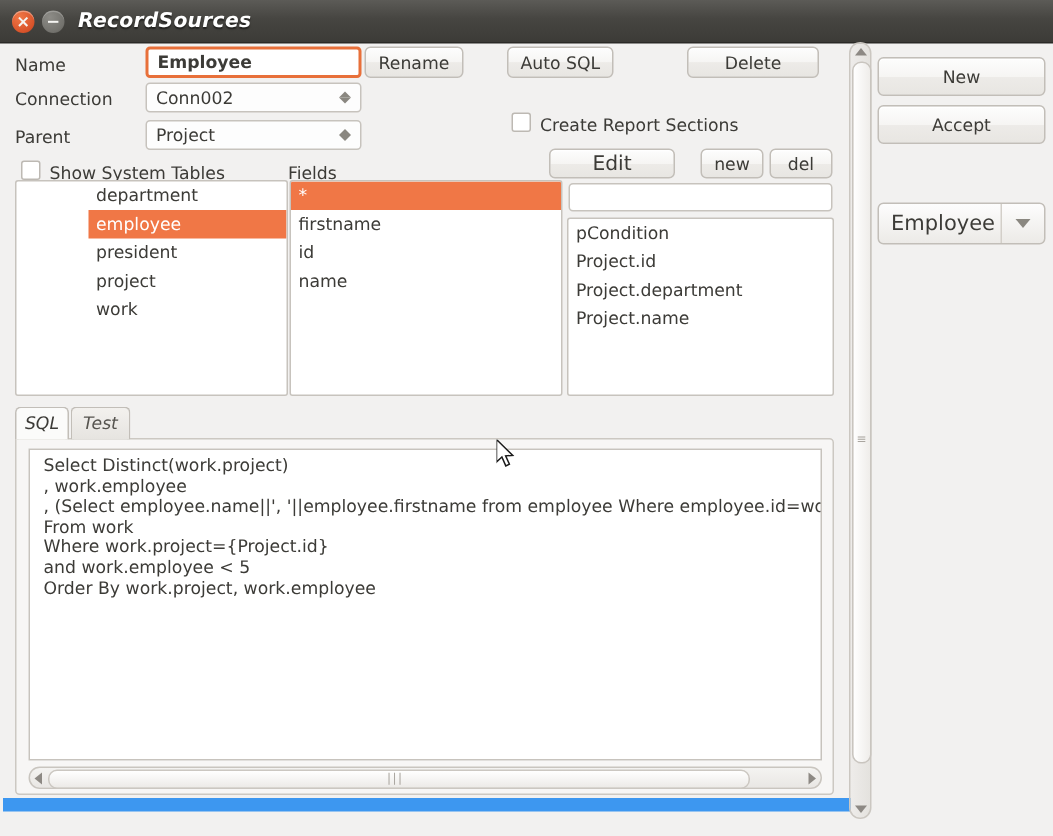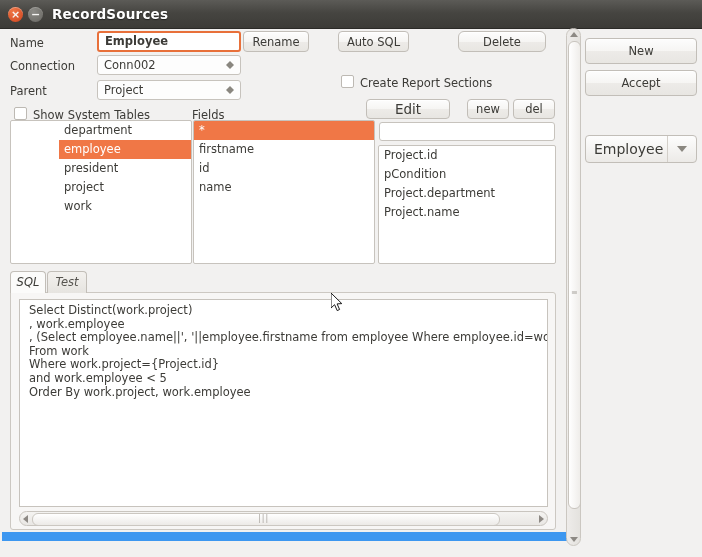--- a/index.html
+++ b/index.html
@@ -19,21 +19,21 @@
     box-sizing:border-box;
   }
   .tb-btn{position:absolute;top:7px;width:15px;height:15px;border-radius:50%;}
   .tb-close{left:8px;background:radial-gradient(circle at 35% 30%,#f07746,#d8532a 70%,#b8401c 100%);
             box-shadow:inset 0 1px 0 rgba(255,255,255,.35);}
   .tb-min{left:28px;background:radial-gradient(circle at 35% 30%,#8d8c87,#73726d 70%,#5e5d58 100%);
             box-shadow:inset 0 1px 0 rgba(255,255,255,.22);}
   .tb-glyph{position:absolute;color:#f6f5f3;font-size:11px;line-height:15px;text-align:center;width:15px;top:0;left:0;font-weight:bold;}
   .tb-title{
     position:absolute;left:52px;top:4px;color:#ffffff;font-size:13.5px;font-weight:bold;
-    letter-spacing:.2px;line-height:21px;text-shadow:0 1px 1px rgba(0,0,0,.5);
+    letter-spacing:.2px;line-height:21px;text-shadow:0 1px 1px rgba(0,0,0,.5);font-style:italic;
   }
 
   
   .lbl{position:absolute;color:#3c3b37;font-size:11.5px;}
 
   .tfield{
     position:absolute;box-sizing:border-box;background:#ffffff;
     border:1px solid #c7c3bd;border-radius:3px;
     font-family:"DejaVu Sans","Liberation Sans",sans-serif;font-size:11.5px;color:#3c3b37;
     padding:0 6px;line-height:1;
@@ -148,21 +148,21 @@
       <div class="tb-glyph">−</div>
     </div>
     <div class="tb-title">RecordSources</div>
   </div>
 
   <div class="lbl" style="left:10px;top:36px;">Name</div>
   <div class="tfield focus" style="left:97px;top:31px;width:144px;height:21px;line-height:17px;">Employee</div>
   <div class="btn" style="left:243px;top:31px;width:66px;height:21px;">Rename</div>
 
   <div class="btn" style="left:338px;top:31px;width:71px;height:21px;">Auto SQL</div>
-  <div class="btn" style="left:458px;top:31px;width:88px;height:21px;border-radius:6px;">Delete</div>
+  <div class="btn" style="left:458px;top:31px;width:88px;height:21px;">Delete</div>
 
   <div class="lbl" style="left:10px;top:59px;">Connection</div>
   <div class="combo" style="left:97px;top:55px;width:144px;height:20px;">
     <span class="cval">Conn002</span>
     <span class="spin">
         <i class="up"></i>
         <i class="dn"></i>
       </span>
   </div>
 
@@ -198,22 +198,22 @@
   <div class="listbox" style="left:193px;top:120px;width:182px;height:144px;" id="fields-list">
       <div class="row sel">*</div>
       <div class="row">firstname</div>
       <div class="row">id</div>
       <div class="row">name</div>
     </div>
 
   <div class="tfield" style="left:379px;top:122px;width:176px;height:19px;line-height:16px;"></div>
 
   <div class="listbox" style="left:378px;top:145px;width:178px;height:119px;" id="params-list">
+      <div class="row">pCondition</div>
       <div class="row">Project.id</div>
-      <div class="row">pCondition</div>
       <div class="row">Project.department</div>
       <div class="row">Project.name</div>
     </div>
 
   <div class="tabstrip" style="left:10px;top:271px;width:546px;height:24px;font-style:italic;">
     <div class="tab active" style="left:0px;top:0px;width:36px;">SQL</div>
     <div class="tab inactive" style="left:37px;top:0px;width:40px;">Test</div>
   </div>
 
   <div class="panel" style="left:10px;top:292px;width:546px;height:238px;"></div>

